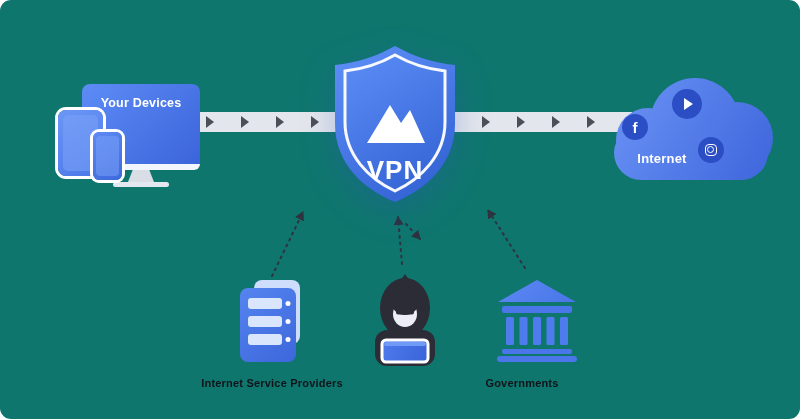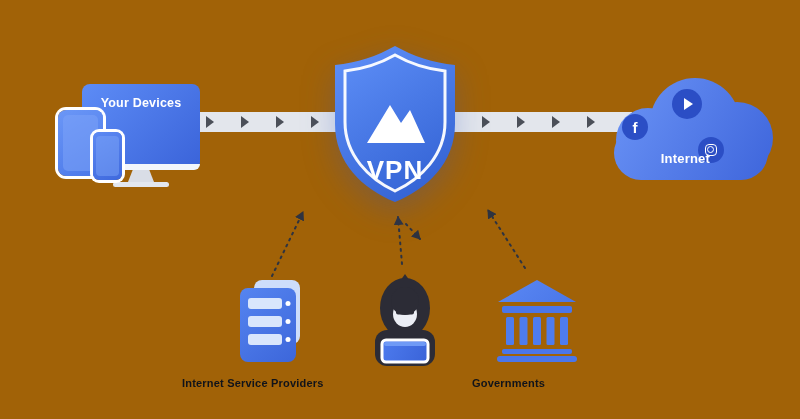--- a/index.html
+++ b/index.html
@@ -1,17 +1,17 @@
 <!DOCTYPE html>
 <html><head>
 <meta charset="utf-8">
 <style>
   * { box-sizing: border-box; margin: 0; padding: 0; }
   body { background: #fff; font-family: "Liberation Sans", sans-serif; }
-  .stage { position: relative; width: 800px; height: 419px; background: #a16207; overflow: hidden; }
+  .stage { position: relative; width: 800px; height: 419px; background: #0f766e; overflow: hidden; border-radius: 11px; }
 
   
   .band { position: absolute; left: 192px; top: 112px; width: 440px; height: 20px; background: #e3e6ec; z-index: 1; }
   .chevrons { position: absolute; top: 116px; display: flex; gap: 27px; z-index: 2; }
   .chevrons.left { left: 206px; }
   .chevrons.right { left: 482px; }
   .chev { width: 0; height: 0; border-left: 8px solid #4b4f58; border-top: 6px solid transparent; border-bottom: 6px solid transparent; }
 
   
   .monitor { position: absolute; left: 82px; top: 84px; width: 118px; height: 86px; border-radius: 8px;
@@ -41,36 +41,36 @@
   .cloud-badge { position: absolute; border-radius: 50%; background: #2b4ec5; display: flex;
                  align-items: center; justify-content: center; color: #fff; }
   .badge-fb { left: 22px; top: 36px; width: 26px; height: 26px; font-size: 15px; font-weight: bold; }
   .badge-yt { left: 72px; top: 11px; width: 30px; height: 30px; }
   .badge-ig { left: 98px; top: 59px; width: 26px; height: 26px; }
   .yt-play { width: 0; height: 0; border-left: 9px solid #fff; border-top: 6px solid transparent;
              border-bottom: 6px solid transparent; margin-left: 3px; }
   .ig-cam { width: 12px; height: 12px; border: 1.6px solid #fff; border-radius: 4px; position: relative; }
   .ig-cam::before { content: ""; position: absolute; left: 50%; top: 50%; width: 5px; height: 5px;
                     margin: -4px 0 0 -4px; border: 1.4px solid #fff; border-radius: 50%; }
-  .internet-label { position: absolute; left: 14px; top: 73px; width: 96px; text-align: right;
+  .internet-label { position: absolute; left: 14px; top: 73px; width: 96px; text-align: center;
                     color: #fff; font-size: 13px; font-weight: bold; letter-spacing: .2px; }
 
   
   .arrows-svg { position: absolute; left: 250px; top: 195px; z-index: 1; }
 
   
   .icon-server { position: absolute; left: 238px; top: 280px; z-index: 2; }
   .icon-hacker { position: absolute; left: 365px; top: 274px; z-index: 2; }
   .icon-gov    { position: absolute; left: 496px; top: 280px; z-index: 2; }
 
-  .threat-label { position: absolute; top: 377px; width: 180px; color: #10131a;
+  .threat-label { position: absolute; top: 377px; width: 180px; text-align: center; color: #10131a;
                   font-size: 11px; font-weight: bold; letter-spacing: .2px; z-index: 2; }
   .tl-isp { left: 182px; }
   .tl-hack { left: 315px; }
-  .tl-gov { left: 472px; }
+  .tl-gov { left: 432px; }
 </style>
 </head>
 <body>
 
 <div class="stage">
 
   <div class="band"></div>
 
   <div class="chevrons left">
     <span class="chev"></span>

